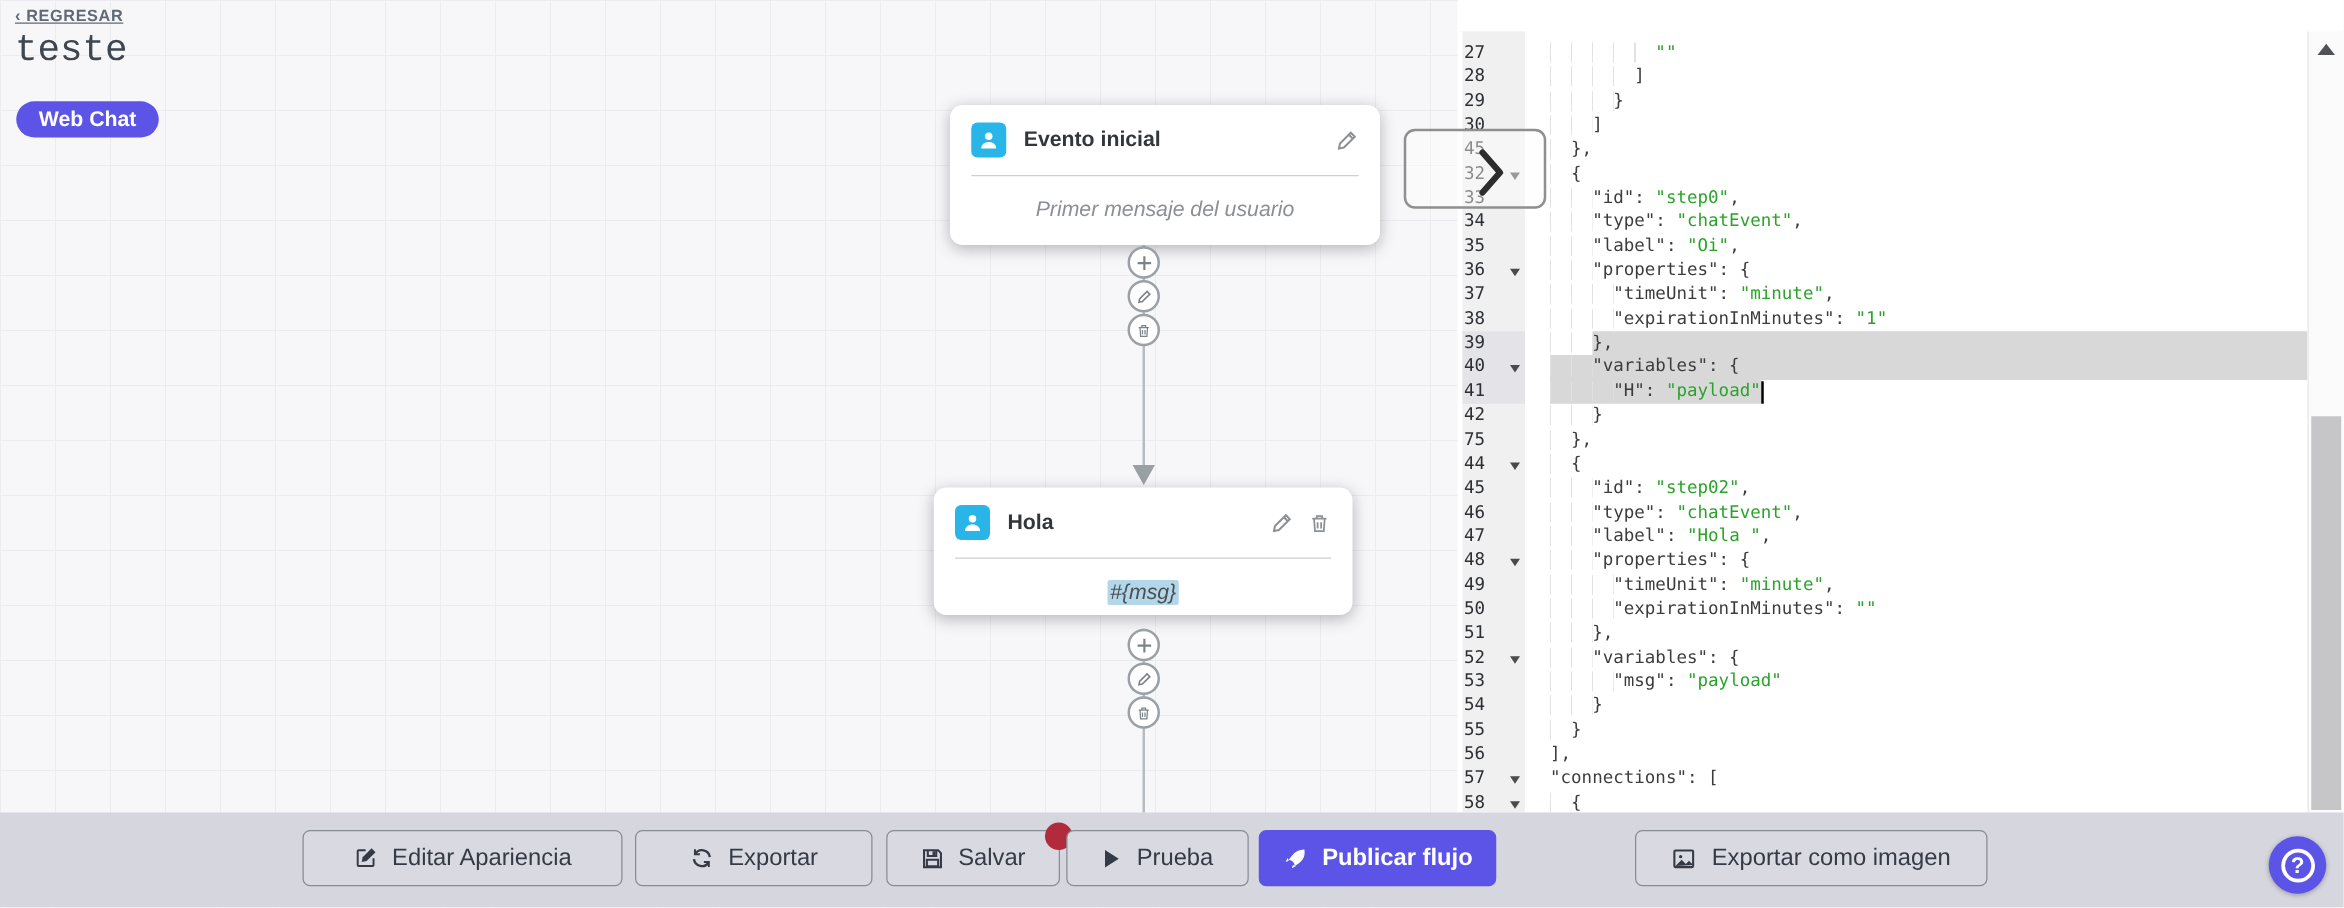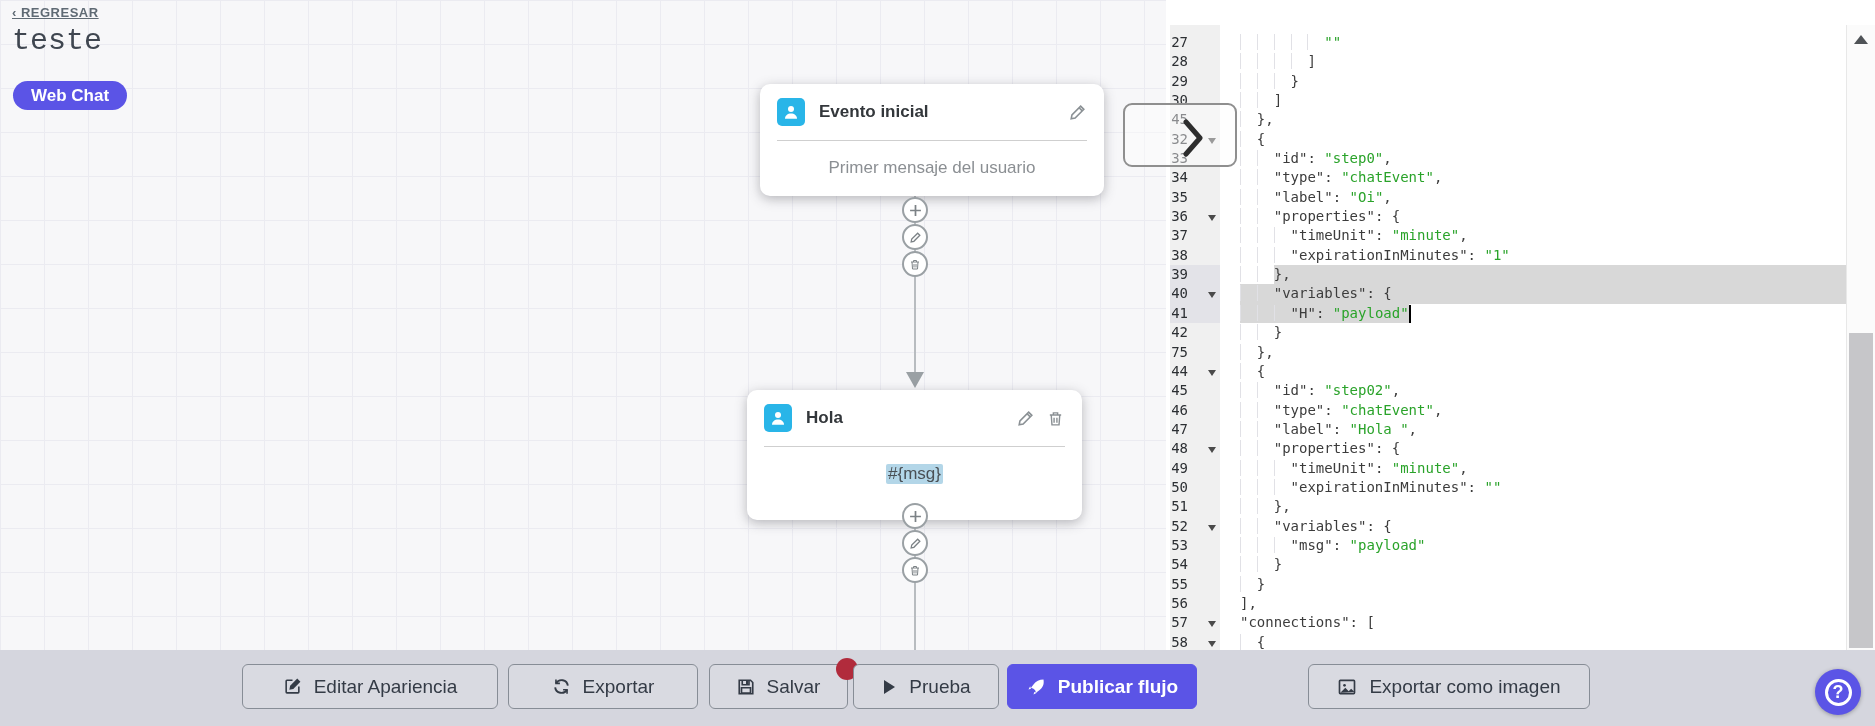--- a/index.html
+++ b/index.html
@@ -17,30 +17,30 @@
     background-size:44px 44px;}
   .back-link{position:absolute;left:12px;top:5px;font-size:13px;font-weight:bold;color:#5f6a74;
     text-decoration:underline;letter-spacing:.5px;cursor:pointer;}
   .page-title{position:absolute;left:12px;top:24px;font-size:30px;color:#3f4650;font-family:Liberation Mono, monospace;}
   .channel-badge{position:absolute;left:13px;top:61px;height:29px;padding:0 18px;border-radius:15px;
     background:var(--accent);color:#fff;font-size:17px;font-weight:bold;display:flex;align-items:center;margin-top:20px;}
 
   
   .node{position:absolute;background:#fff;border-radius:10px;box-shadow:0 3px 12px rgba(60,60,70,.35);}
   .node-1{left:760px;top:84px;width:344px;height:112px;}
-  .node-2{left:747px;top:390px;width:335px;height:130px;}
+  .node-2{left:747px;top:390px;width:335px;height:102px;}
   .node-header{height:56px;padding:0 17px;display:flex;align-items:center;}
   .node-icon{width:28px;height:28px;border-radius:5px;background:var(--node-blue);
     display:flex;align-items:center;justify-content:center;flex:none;}
   .node-title{margin-left:14px;font-size:17px;font-weight:bold;color:#33373b;flex:1;}
   .node-act{display:flex;gap:10px;align-items:center;}
   .node-act .ic{width:20px;height:20px;display:flex;align-items:center;justify-content:center;cursor:pointer;}
   .node-hr{border:none;border-top:1px solid #cfcfcf;margin:0 17px;}
   .node-body{height:54px;display:flex;align-items:center;justify-content:center;
-    font-size:17px;color:#8b8f93;}
+    font-size:17px;font-style:italic;color:#8b8f93;}
   .var-chip{background:#b3d6e8;color:#4a4f54;padding:0 2px;border-radius:2px;}
 
   
   .conn-line{position:absolute;width:2px;background:#b8bcc0;}
   .line-1{left:914px;top:196px;height:178px;}
   .line-2{left:914px;top:503px;height:147px;}
   .arrow-down{position:absolute;left:906px;top:372px;width:0;height:0;
     border-left:9px solid transparent;border-right:9px solid transparent;border-top:16px solid #9aa0a4;}
   .cbtn{position:absolute;left:902px;width:26px;height:26px;border-radius:50%;background:#fff;
     border:2px solid #9aa0a4;display:flex;align-items:center;justify-content:center;cursor:pointer;}

